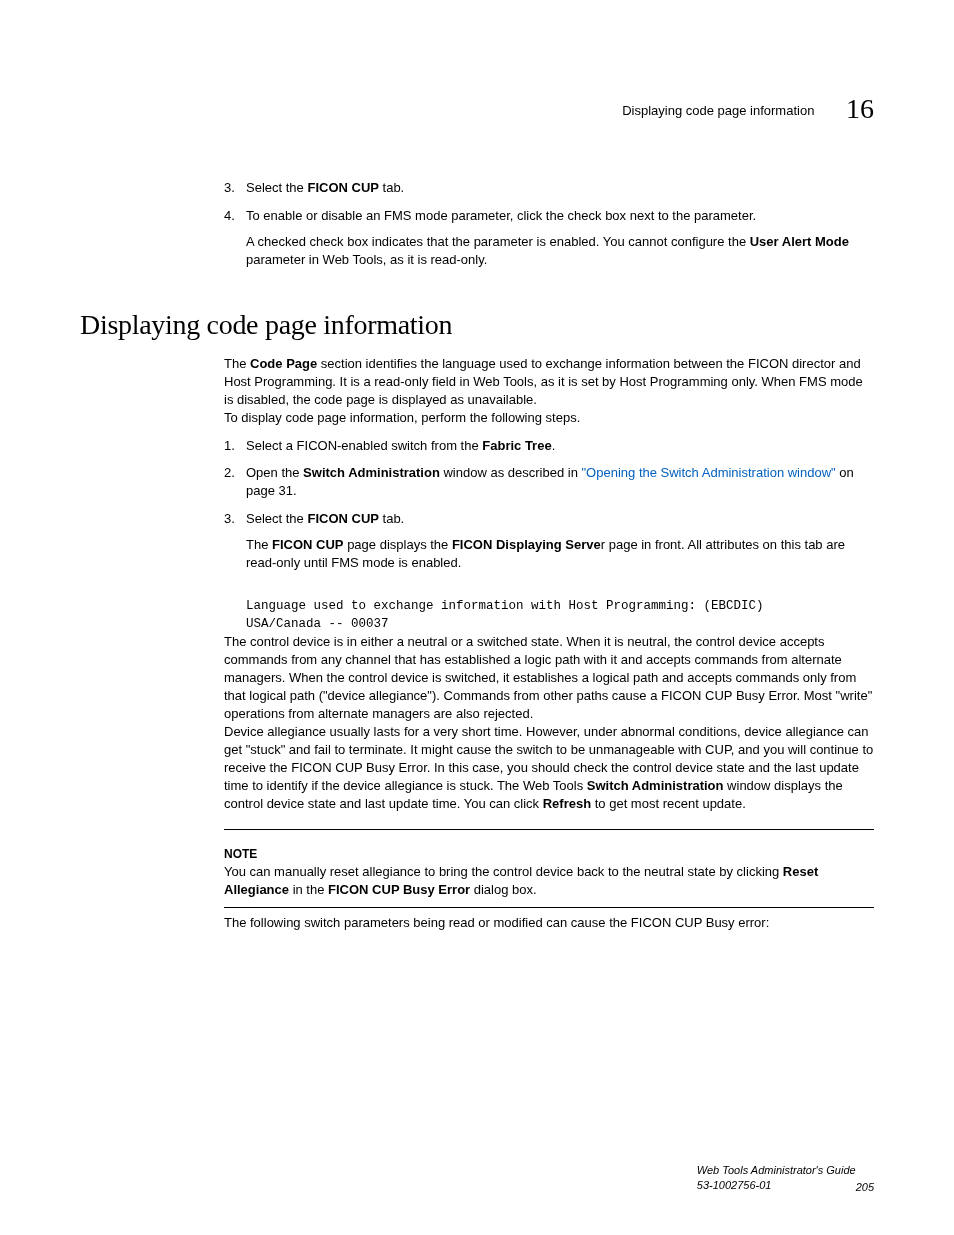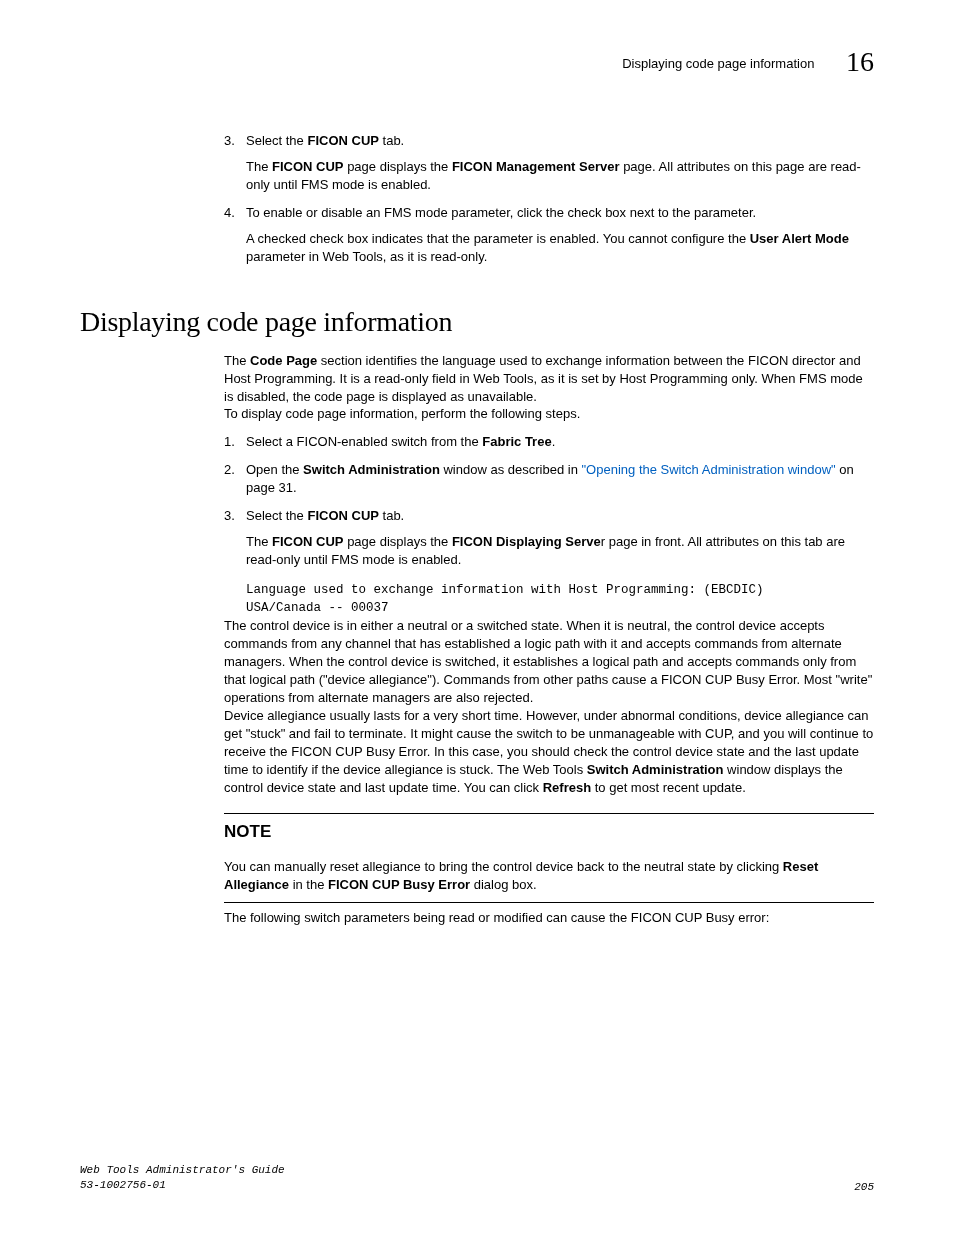--- a/index.html
+++ b/index.html
@@ -7,21 +7,21 @@
     padding: 0;
     background: #fff;
     font-family: Arial, Helvetica, sans-serif;
     color: #000;
   }
   .page {
     width: 954px;
     height: 1235px;
     position: relative;
     box-sizing: border-box;
-    padding: 46px 80px 50px 80px;
+    padding: 93px 80px 50px 80px;
   }
   .running-head {
     text-align: right;
     font-size: 13px;
     color: #000;
     margin-bottom: 6px;
   }
   .running-head .chap {
     font-family: Georgia, 'Times New Roman', serif;
     font-size: 28px;
@@ -58,69 +58,65 @@
     font-size: 28px;
     margin: 40px 0 14px 0;
     letter-spacing: -0.3px;
   }
   .b { font-weight: 700; text-align: right; }
   .link { color: #0060c0; }
   pre.code {
     font-family: 'Courier New', monospace;
     font-size: 12.5px;
     line-height: 1.45;
-    margin: 12px 0 0 0;
+    margin: 25px 0 0 0;
     white-space: pre;
   }
   .note-rule {
     border-top: 1px solid #000;
     margin-top: 16px;
   }
   .note-rule-bottom {
     border-bottom: 1px solid #000;
     padding-bottom: 8px;
   }
   .note-title {
-    font-size: 17px;
+    font-size: 12px;
     font-weight: 700;
-    margin-top: 8px;
+    margin-top: 17px;
   }
   .footer {
     position: absolute;
     left: 80px;
     right: 80px;
     bottom: 42px;
     font-style: italic;
     font-size: 11px;
     display: flex;
-    justify-content: space-between;
+    justify-content: flex-end;
     align-items: flex-end;
-    font-family: Liberation Mono, monospace;
   }
   .footer .left { line-height: 1.35; }
   .footer .right { font-style: italic; }
 </style>
 </head>
 <body>
 
 <div class="page">
 
   <div class="running-head">
     <span>Displaying code page information</span>
     <span class="chap">16</span>
   </div>
 
   <div class="indent-block" style="margin-top:54px;">
     <div class="ol-item">
       <div class="num">3.</div>
       <div class="body">
         <span>Select the </span><span class="b">FICON CUP</span><span> tab.</span>
-        <div class="ol-sub">
-          <span>The </span><span class="b">FICON CUP</span><span> page displays the </span><span class="b">FICON Management Server</span><span> page. All attributes on this page are read-only until FMS mode is enabled.</span>
-        </div>
       </div>
     </div>
 
     <div class="ol-item">
       <div class="num">4.</div>
       <div class="body">
         <span>To enable or disable an FMS mode parameter, click the check box next to the parameter.</span>
         <div class="ol-sub">
           <span>A checked check box indicates that the parameter is enabled. You cannot configure the </span><span class="b">User Alert Mode</span><span> parameter in Web Tools, as it is read-only.</span>
         </div>
@@ -165,21 +161,21 @@
 
 
   <div class="indent-block">
     <div class="para">The control device is in either a neutral or a switched state. When it is neutral, the control device accepts commands from any channel that has established a logic path with it and accepts commands from alternate managers. When the control device is switched, it establishes a logical path and accepts commands only from that logical path ("device allegiance"). Commands from other paths cause a FICON CUP Busy Error. Most "write" operations from alternate managers are also rejected.</div>
     <div class="para">
       <span>Device allegiance usually lasts for a very short time. However, under abnormal conditions, device allegiance can get "stuck" and fail to terminate. It might cause the switch to be unmanageable with CUP, and you will continue to receive the FICON CUP Busy Error. In this case, you should check the control device state and the last update time to identify if the device allegiance is stuck. The Web Tools </span><span class="b">Switch Administration</span><span> window displays the control device state and last update time. You can click </span><span class="b">Refresh</span><span> to get most recent update.</span>
     </div>
 
     <div class="note-rule note-rule-bottom">
       <div class="note-title">NOTE</div>
-      <div class="para" style="margin-top:16px;">
+      <div class="para" style="margin-top:2px;">
         <span>You can manually reset allegiance to bring the control device back to the neutral state by clicking </span><span class="b">Reset Allegiance</span><span> in the </span><span class="b">FICON CUP Busy Error</span><span> dialog box.</span>
       </div>
     </div>
 
     <div class="para" style="margin-top:6px;">The following switch parameters being read or modified can cause the FICON CUP Busy error:</div>
   </div>
 
   <div class="footer">
     <div class="left">
       <div>Web Tools Administrator's Guide</div>

